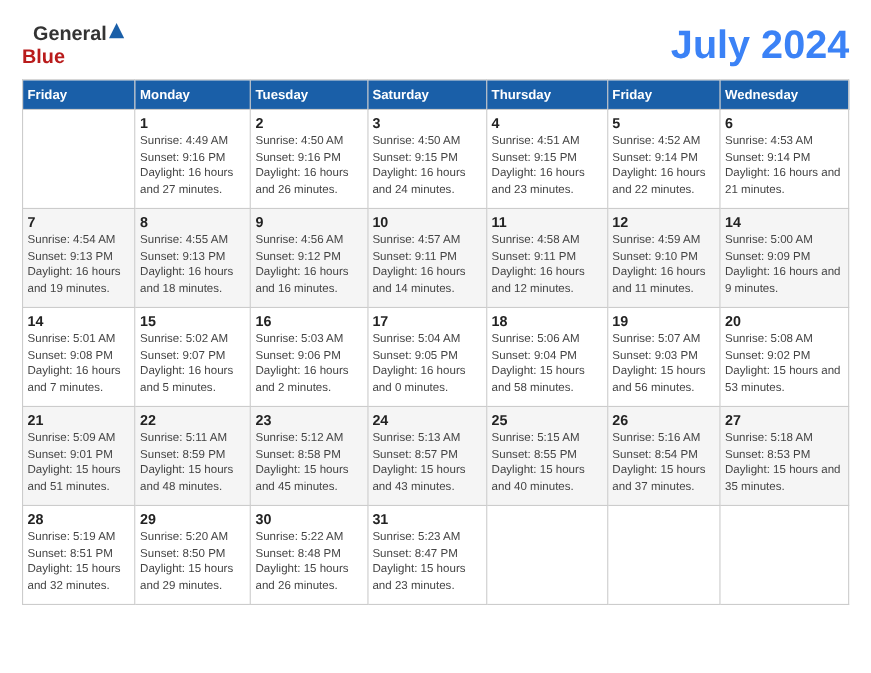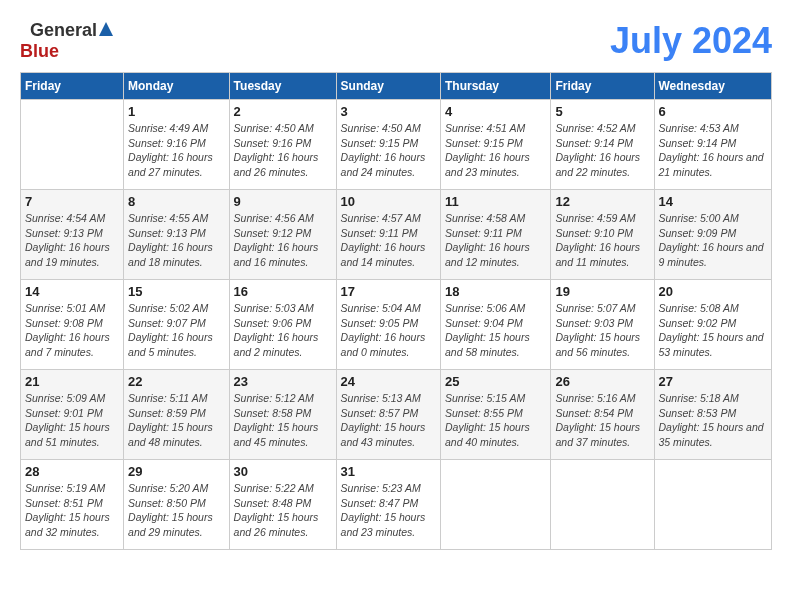--- a/index.html
+++ b/index.html
@@ -69,21 +69,20 @@
       font-weight: bold;
       font-size: 13px;
       color: #222;
       display: block;
       margin-bottom: 2px;
     }
     .day-detail {
       font-size: 10.5px;
       line-height: 1.4;
       color: #444;
-      font-style: italic;
     }
     .empty-cell {
       background: #fff;
     }
   </style>
 </head>
 <body>
 
 <div class="header">
   <div class="logo">
@@ -103,21 +102,21 @@
     <div class="main-title">July 2024</div>
   </div>
 </div>
 
 <table>
   <thead>
     <tr>
       <th>Friday</th>
       <th>Monday</th>
       <th>Tuesday</th>
-      <th>Sunday</th>
+      <th>Saturday</th>
       <th>Thursday</th>
       <th>Friday</th>
       <th>Wednesday</th>
     </tr>
   </thead>
   <tbody id="calendar-body">
   <tr>
         <td class="empty-cell"></td>
         <td><span class="day-num">1</span>
         <span class="day-detail">Sunrise: 4:49 AM<br>Sunset: 9:16 PM<br>Daylight: 16 hours and 27 minutes.</span></td>

